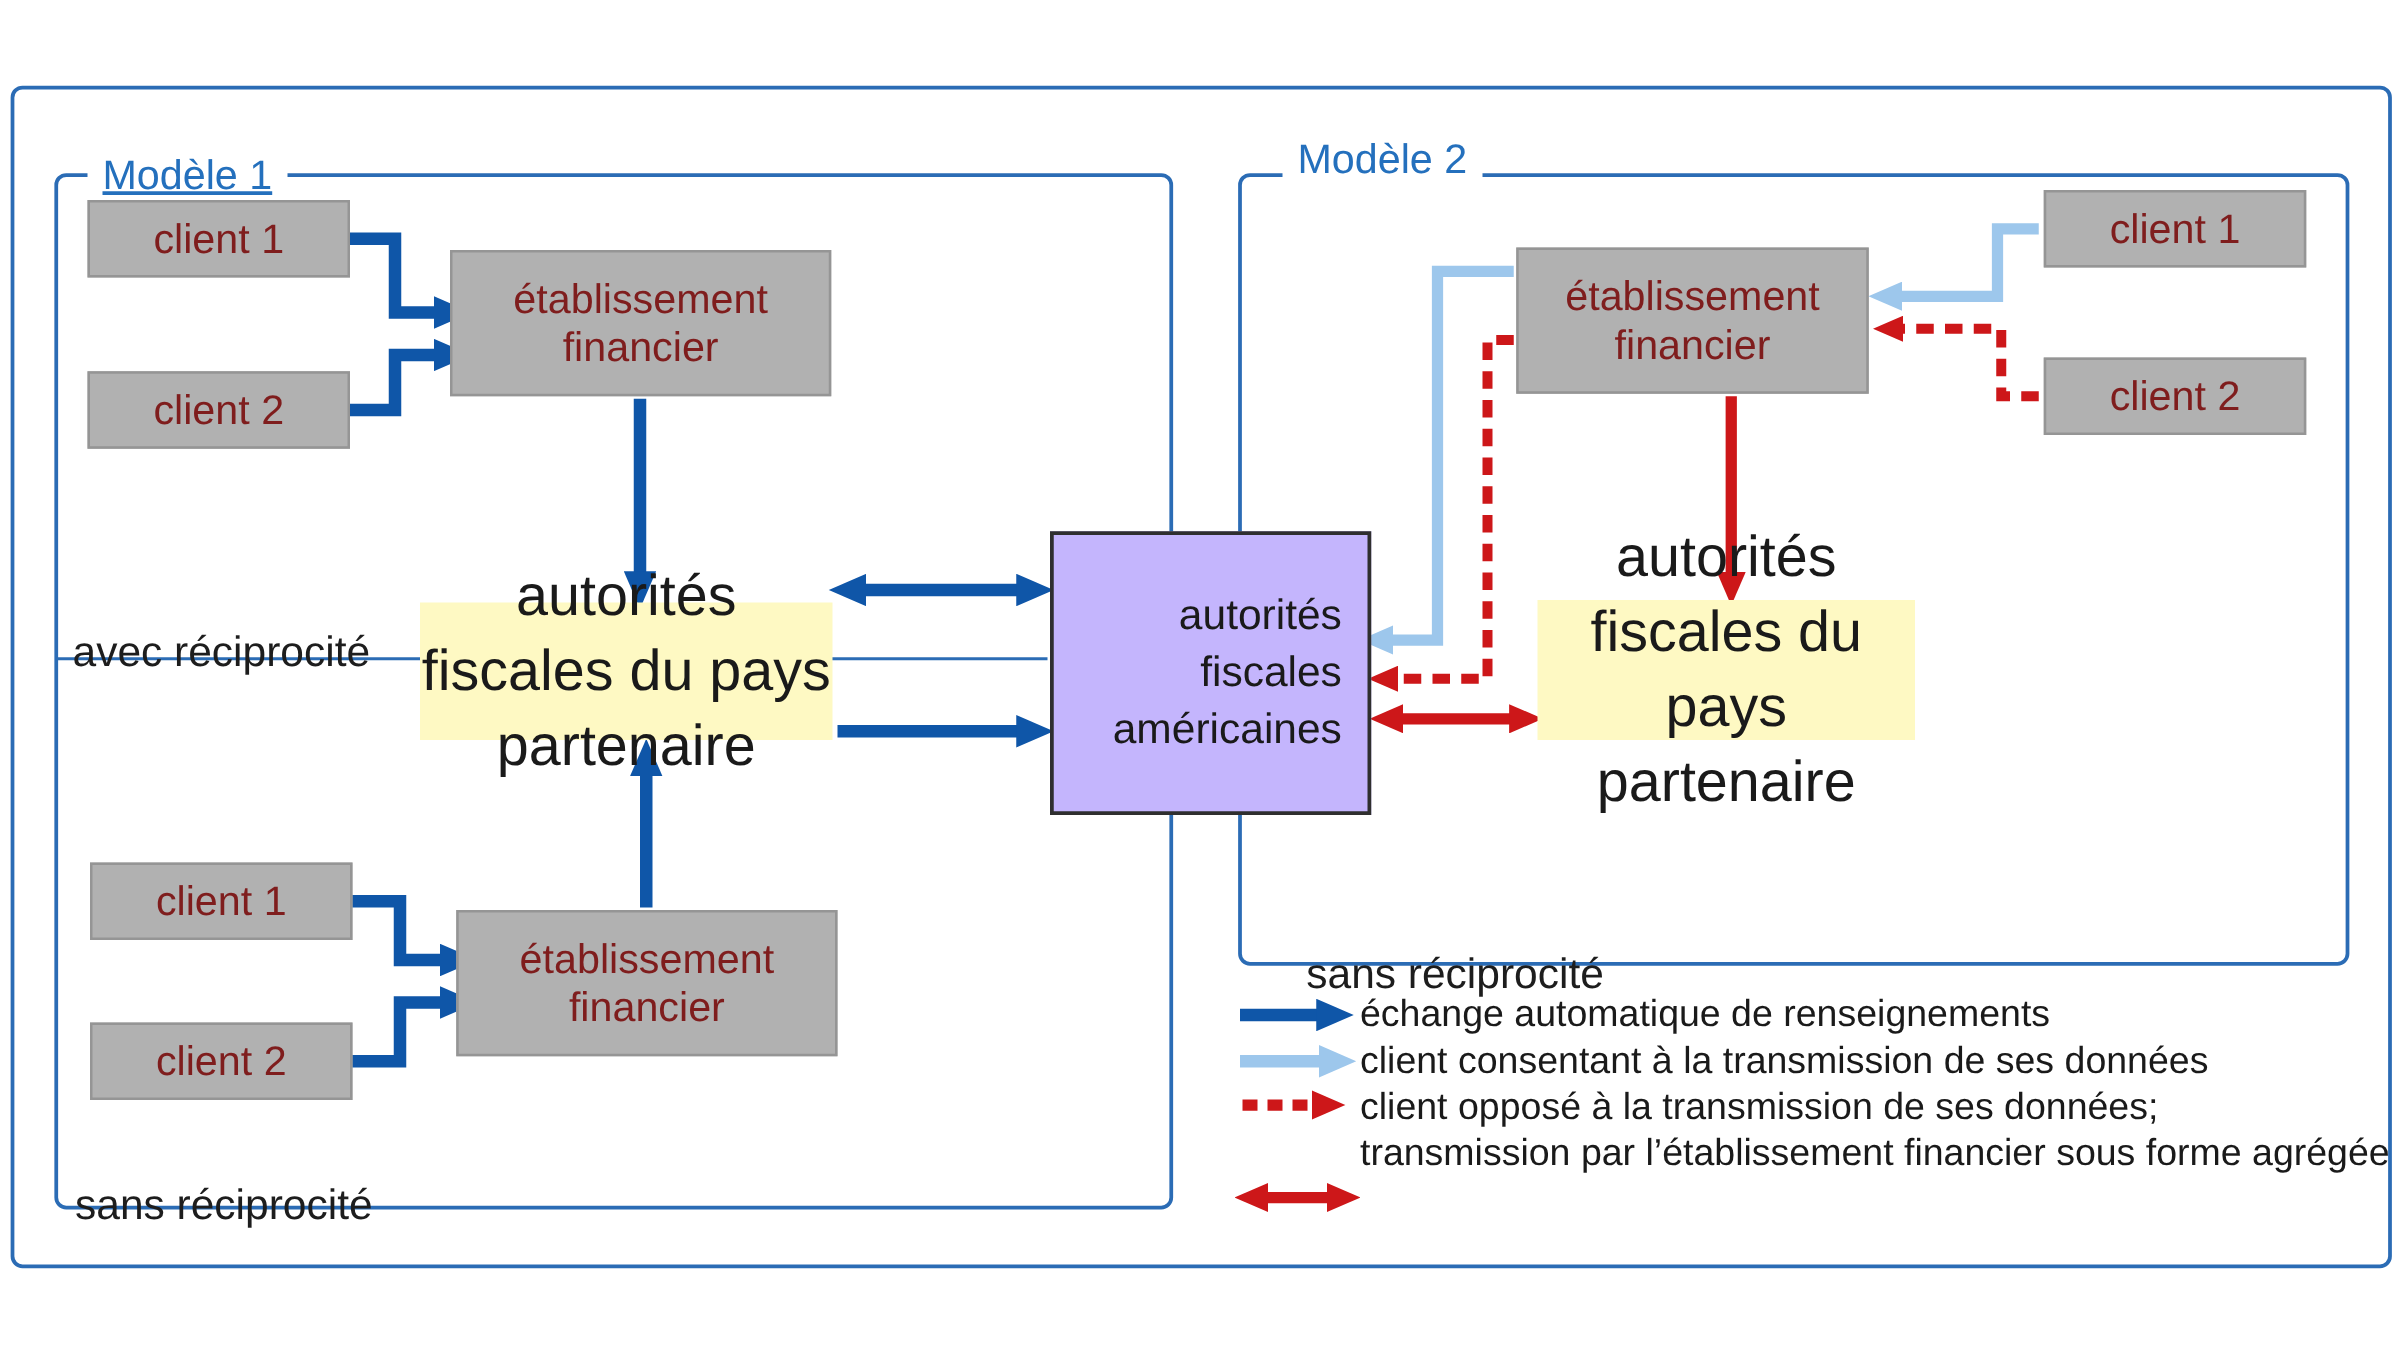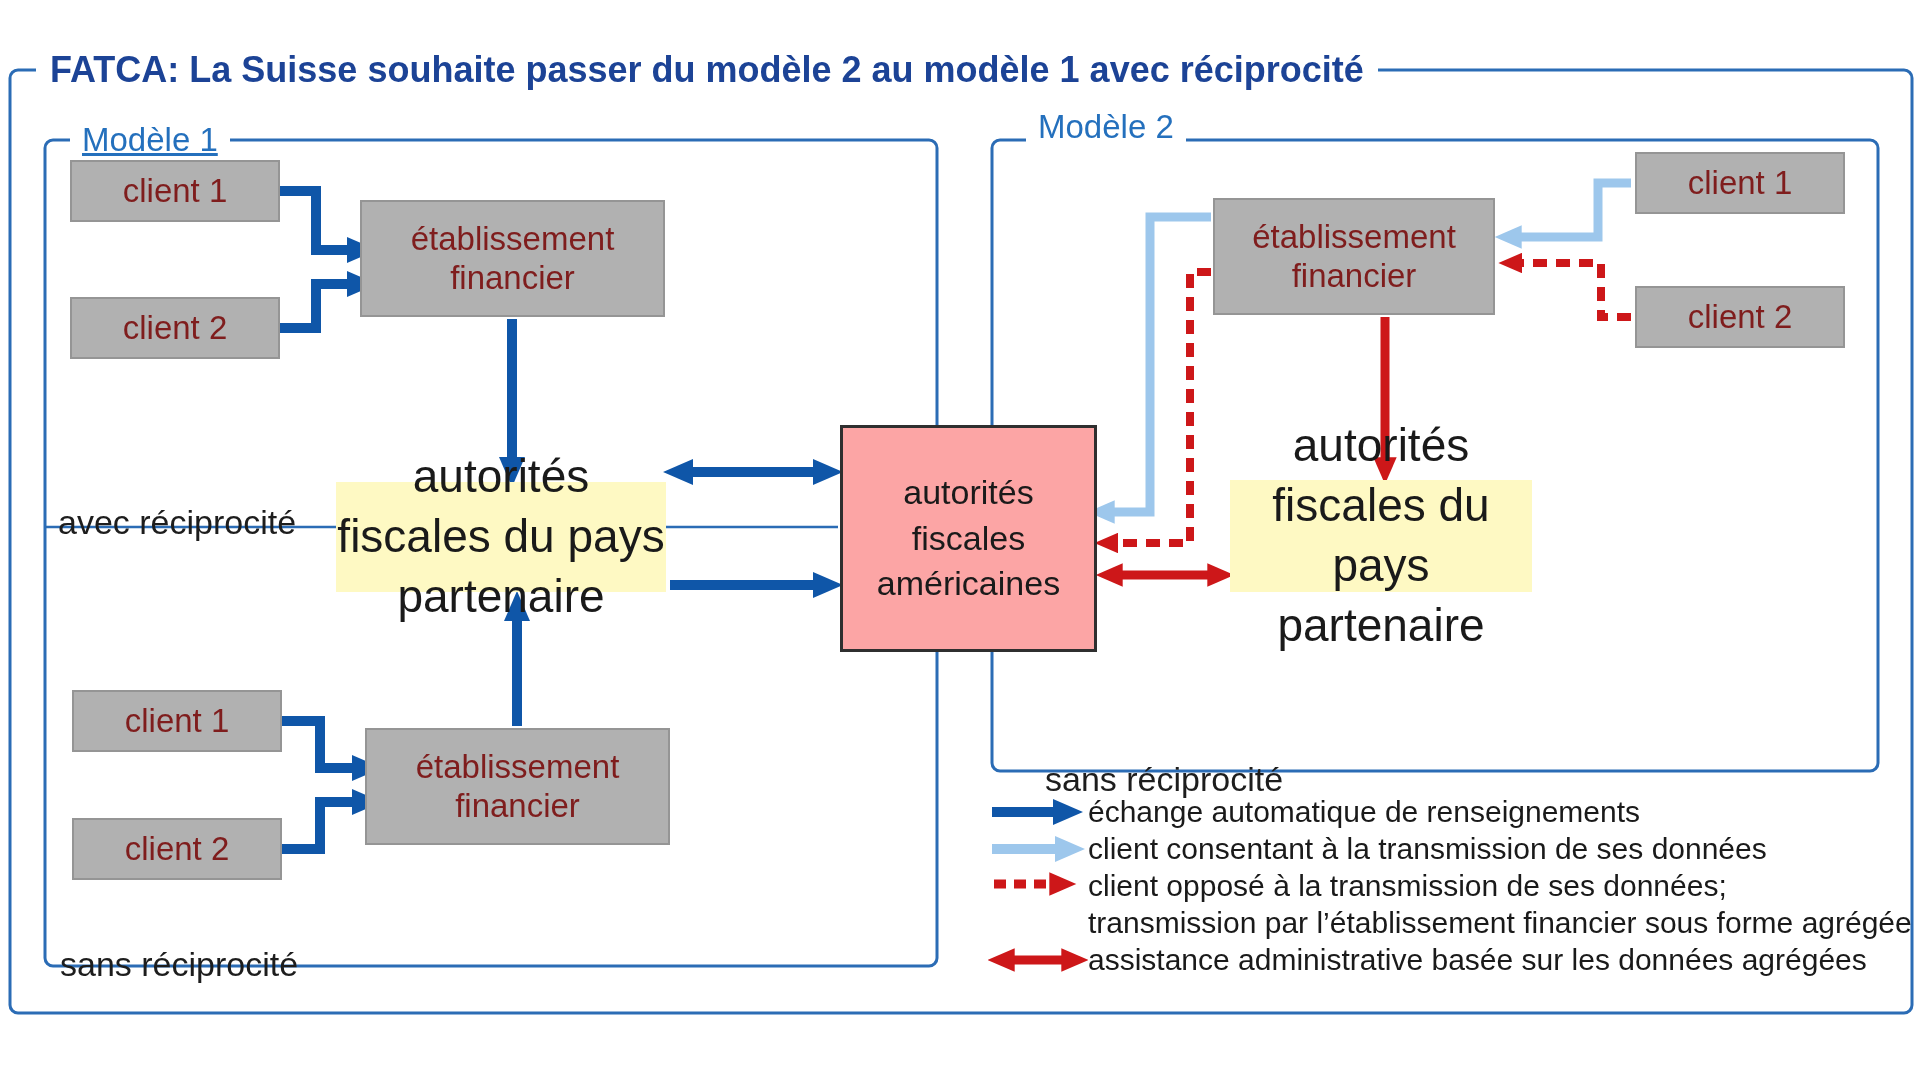--- a/index.html
+++ b/index.html
@@ -20,22 +20,22 @@
   .gbox{
     background:#b1b1b1;border:2px solid #959595;box-sizing:border-box;
     display:flex;align-items:center;justify-content:center;text-align:center;
     color:#7f1d1d;font-size:33px;line-height:1.18;
   }
   .pbox{
     background:#fef9c3;display:flex;align-items:center;justify-content:center;
     text-align:center;color:#1a1a1a;font-size:46px;line-height:1.3;
   }
   .usbox{
-    background:#fca5a5;border:3px solid #2f2f2f;box-sizing:border-box;
-    display:flex;align-items:center;justify-content:center;text-align:center;
+    background:#c4b5fd;border:3px solid #2f2f2f;box-sizing:border-box;
+    display:flex;align-items:center;justify-content:center;text-align:right;
     color:#1a1a1a;font-size:34px;line-height:1.35;
   }
   .usbox span{display:block;width:210px;}
   .section-label{
     font-size:34px;color:#1d1d1d;white-space:nowrap;line-height:40px;margin-top:44px;
   }
   .legend-row{display:flex;align-items:center;}
   .legend-row.two-line{align-items:flex-start;}
   .legend-text{font-size:30px;color:#1a1a1a;line-height:37px;white-space:nowrap;}
   .legend-icon{flex:0 0 auto;}
@@ -80,21 +80,20 @@
     <g fill="none" stroke-linejoin="miter">
       <path d="M1631,183 H1598 V237 H1519" stroke="#9dc7ec" stroke-width="9" marker-end="url(#mlb)"></path>
       <path d="M1211,217 H1150 V512 H1112" stroke="#9dc7ec" stroke-width="9" marker-end="url(#mlb)"></path>
       <path d="M1631,317 H1601 V263 H1520" stroke="#cd1719" stroke-width="8" stroke-dasharray="14 9" marker-end="url(#mr)"></path>
       <path d="M1211,272 H1190 V543 H1116" stroke="#cd1719" stroke-width="8" stroke-dasharray="14 9" marker-end="url(#mr)"></path>
       <path d="M1385,317 V460" stroke="#cd1719" stroke-width="9" marker-end="url(#mr)"></path>
       <path d="M1120,575 H1210" stroke="#cd1719" stroke-width="9" marker-start="url(#mr)" marker-end="url(#mr)"></path>
     </g>
   </svg>
 
-  <div class="abs titlebar">FATCA: La Suisse souhaite passer du modèle 2 au modèle 1 avec réciprocité</div>
   <div class="abs model-label" style="left:70px;top:121px;text-decoration:underline;">Modèle 1</div>
   <div class="abs model-label" style="left:1026px;top:108px;">Modèle 2</div>
 
   <div class="abs gbox" style="left:70px;top:160px;width:210px;height:62px;">client 1</div>
   <div class="abs gbox" style="left:70px;top:297px;width:210px;height:62px;">client 2</div>
   <div class="abs gbox" style="left:360px;top:200px;width:305px;height:117px;">établissement financier</div>
   <div class="abs pbox" style="left:336px;top:482px;width:330px;height:110px;">autorités fiscales du pays partenaire</div>
   <div class="abs section-label" style="left:58px;top:458px;">avec réciprocité</div>
 
   <div class="abs gbox" style="left:72px;top:690px;width:210px;height:62px;">client 1</div>
@@ -133,16 +132,15 @@
     <div>
       <div class="legend-text">client opposé à la transmission de ses données;</div>
       <div class="legend-text">transmission par l’établissement financier sous forme agrégée</div>
     </div>
   </div>
 
   <div class="abs legend-row" style="left:988px;top:941px;">
     <svg class="legend-icon" width="100" height="34" viewBox="0 0 100 34">
       <line x1="24" y1="17" x2="76" y2="17" stroke="#cd1719" stroke-width="9" marker-start="url(#mr)" marker-end="url(#mr)"></line>
     </svg>
-    <div class="legend-text">assistance administrative basée sur les données agrégées</div>
   </div>
 
 </div>
 
 </body></html>

